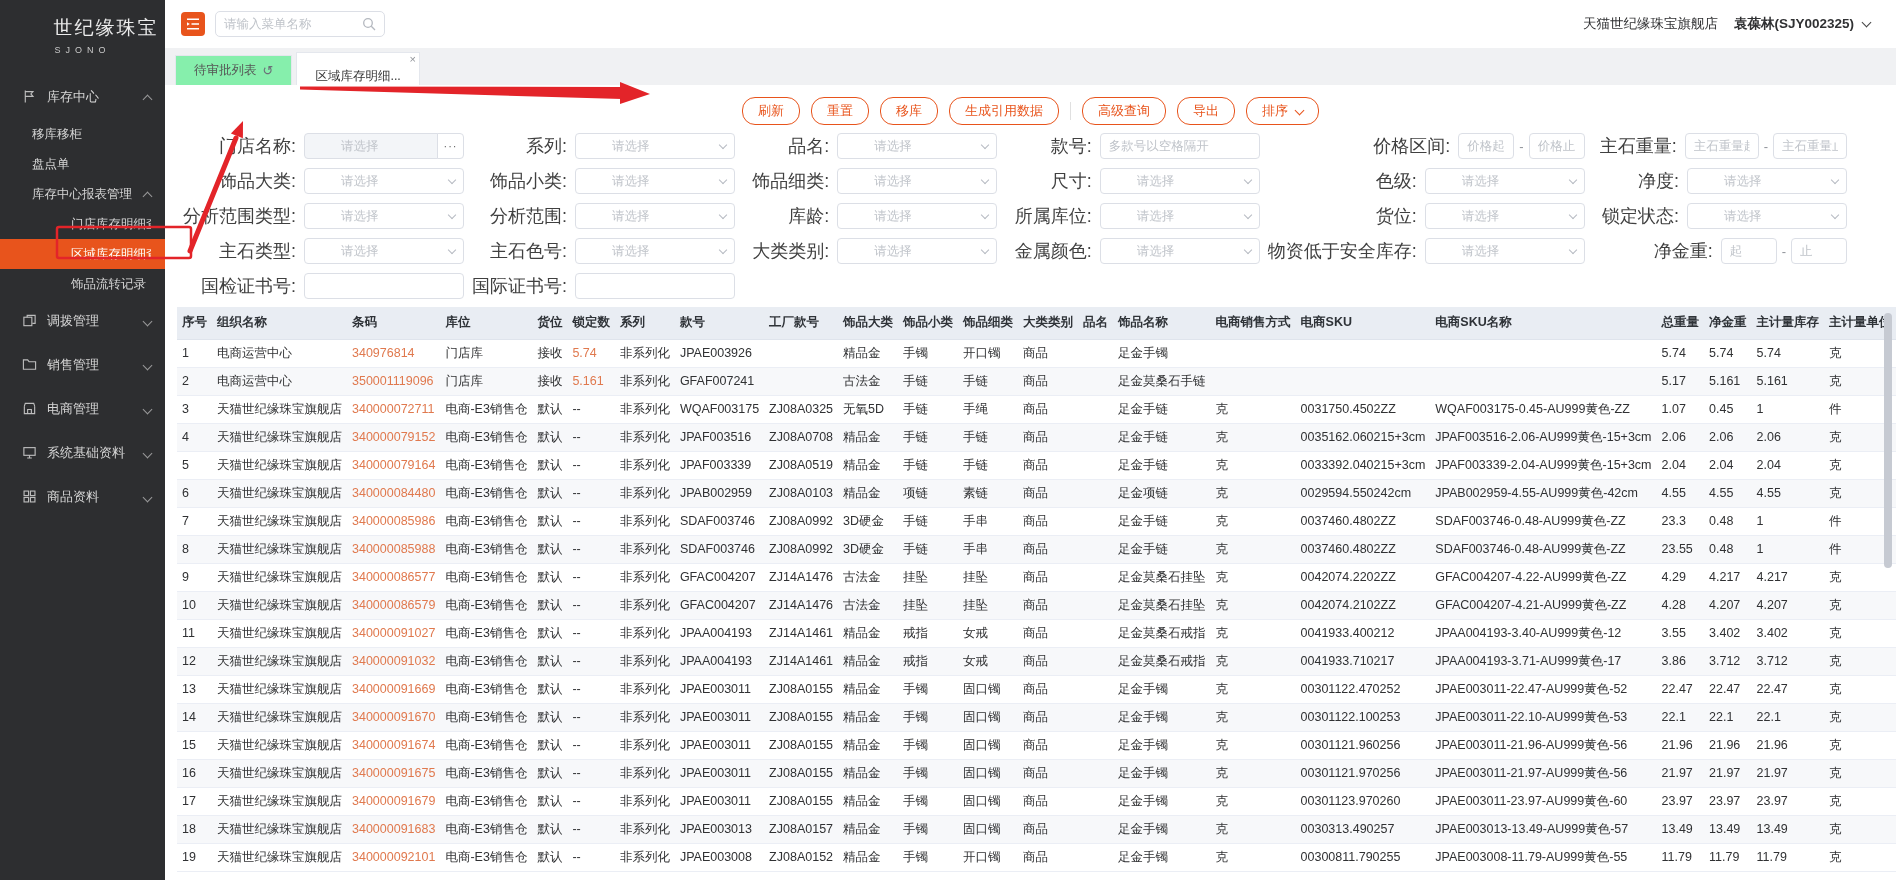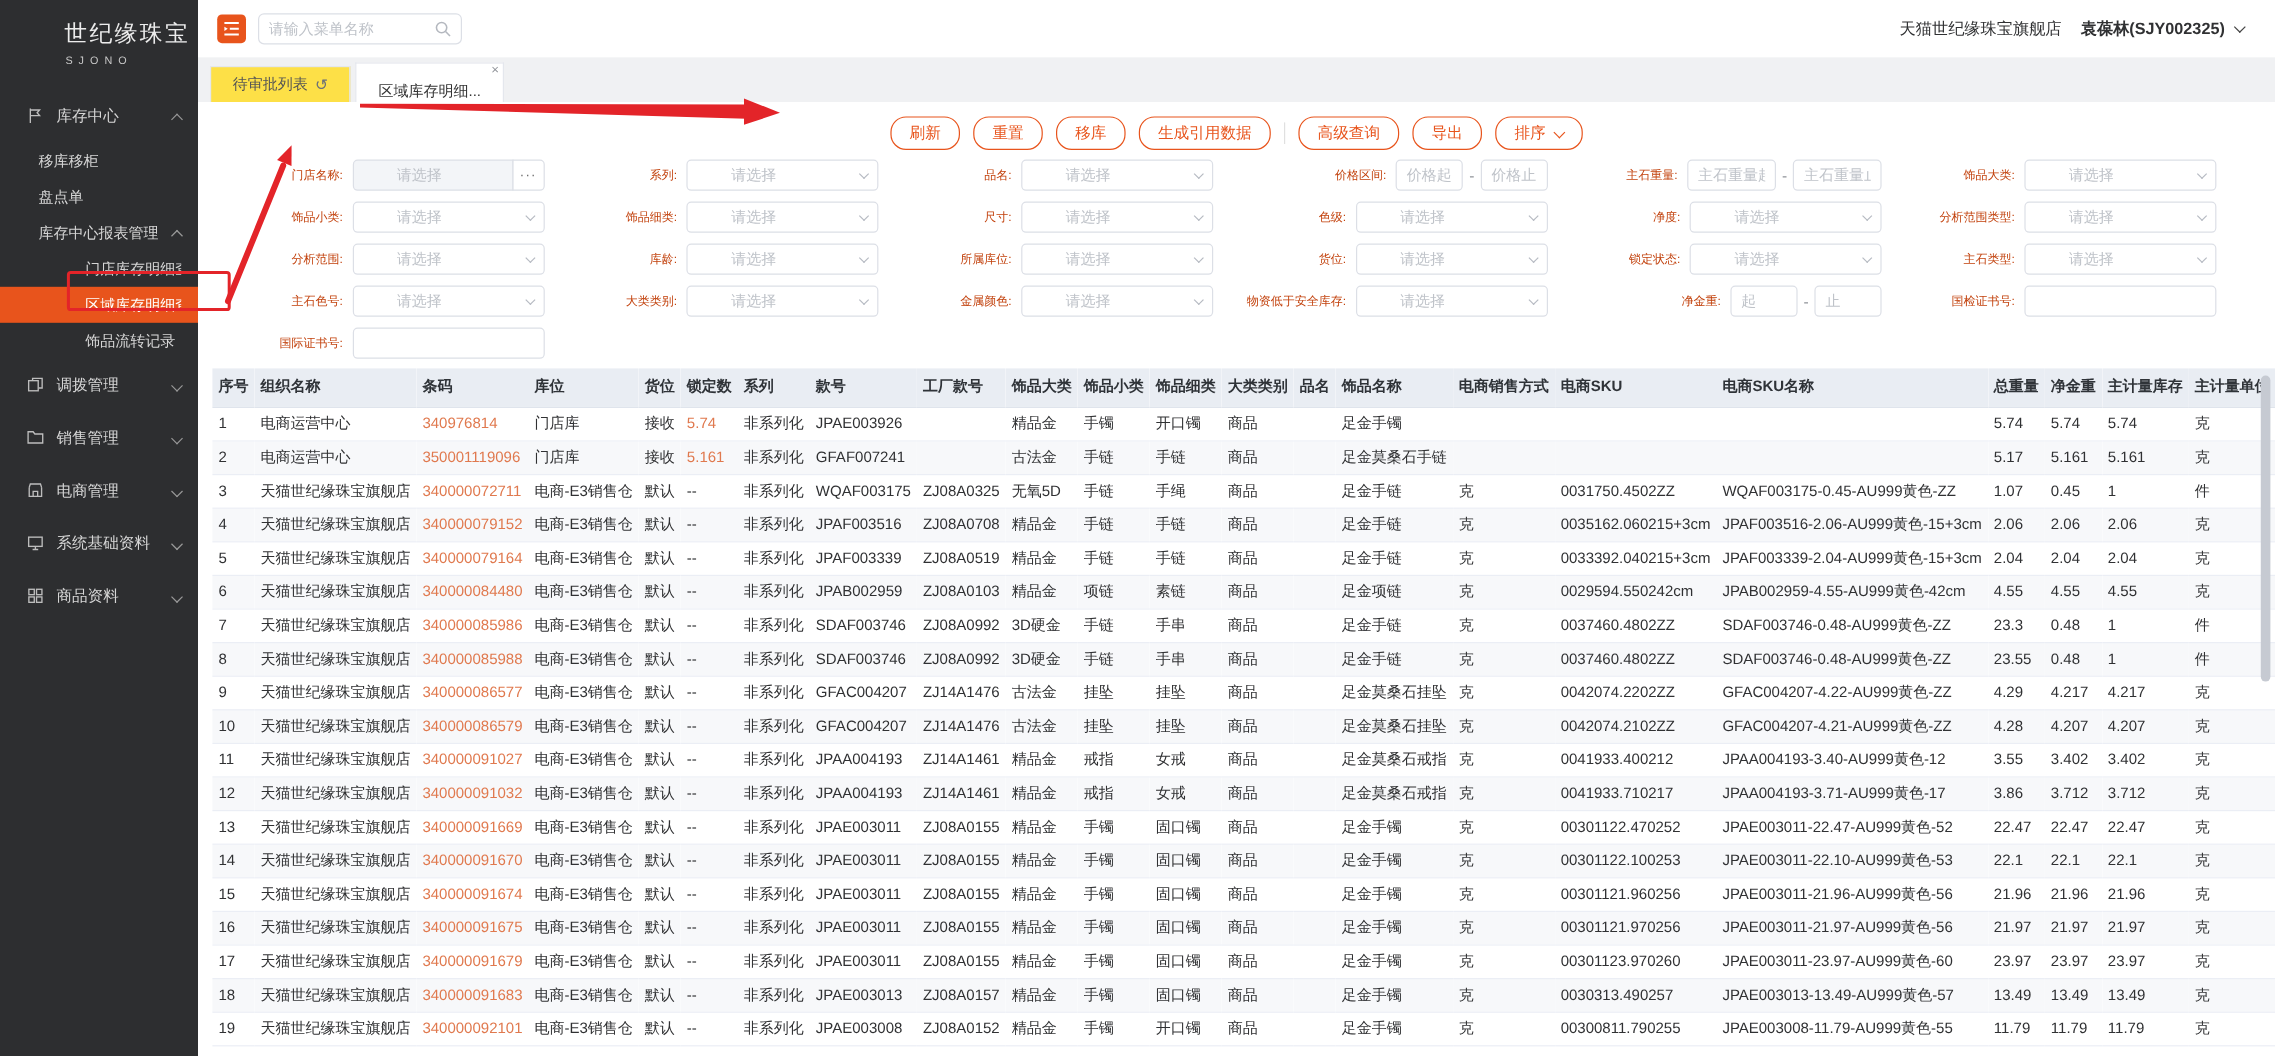--- a/index.html
+++ b/index.html
@@ -29,34 +29,34 @@
   .main{flex:1;display:flex;flex-direction:column;background:#f0f1f3;min-width:0;}
   .topbar{height:48px;background:#fff;display:flex;align-items:center;gap:10px;padding:0 26px 0 16px;flex:none;}
   .burger{width:24px;height:24px;border-radius:4px;background:var(--accent);display:flex;align-items:center;justify-content:center;cursor:pointer;flex:none;}
   .search{width:170px;height:26px;border:1px solid #dcdfe6;border-radius:5px;display:flex;align-items:center;padding:0 8px;background:#fff;}
   .search input{border:none;outline:none;flex:1;width:100%;font-size:12.5px;color:#333;font-family:inherit;background:transparent;}
   .search input::placeholder{color:#bfc3c9;}
   .topbar-right{margin-left:auto;display:flex;align-items:center;gap:16px;font-size:13.5px;}
   .user{font-weight:bold;display:flex;align-items:center;gap:7px;cursor:pointer;}
   .tabbar{height:37px;display:flex;align-items:flex-end;padding-left:10px;gap:4px;background:#f0f1f3;flex:none;}
   .tab{position:relative;height:30px;padding:0 18px;display:flex;align-items:center;gap:6px;
-       background:#fde047;border:1px solid #e4e7ed;border-bottom:none;font-size:12.5px;color:#555;cursor:pointer;white-space:nowrap;}
+       background:#86efac;border:1px solid #e4e7ed;border-bottom:none;font-size:12.5px;color:#555;cursor:pointer;white-space:nowrap;}
   .tab.active{background:#fff;height:33px;color:#333;align-items:flex-end;}
   .tab .close{position:absolute;top:1px;right:3px;font-size:11px;color:#909399;line-height:1;}
   .tab .refresh{color:#6b7078;font-size:13px;}
   .content{background:#fff;flex:1;min-height:0;position:relative;}
   
   .toolbar{display:flex;align-items:center;gap:11px;padding:12px 16px 2px;justify-content:center;}
   .btn{border:1px solid var(--accent);color:var(--accent);background:#fff;border-radius:13px;
        padding:4px 15px;font-size:13px;cursor:pointer;display:inline-flex;align-items:center;gap:6px;font-family:inherit;white-space:nowrap;}
   .vdiv{width:1px;height:18px;background:#e0e0e0;}
   
   .filters{display:grid;grid-template-columns:repeat(6,1fr);gap:9px 8px;padding:6px 18px 8px;max-width:1700px;}
   .f-cell{display:flex;align-items:center;justify-content:flex-end;min-height:26px;}
-  .f-label{color:#c2410c;font-size:10px;margin-right:8px;white-space:nowrap;}
+  .f-label{color:#404040;font-size:18px;margin-right:8px;white-space:nowrap;}
   .ctrl{height:26px;border:1px solid #dcdfe6;border-radius:4px;background:#fff;font-size:12.5px;font-family:inherit;}
   .sel{width:160px;display:flex;align-items:center;padding:0 8px;color:#bfc3c9;cursor:pointer;flex:none;}
   .sel .ph{flex:1;overflow:hidden;white-space:nowrap;margin-left:28px;}
   .sel-arrow{width:6px;height:6px;border-right:1.3px solid #b6bac2;border-bottom:1.3px solid #b6bac2;transform:rotate(45deg);margin-top:-3px;flex:none;}
   .sel.gray{background:#f3f5f8;border-radius:4px 0 0 4px;width:134px;}
   .more-btn{width:27px;height:26px;border:1px solid #dcdfe6;border-radius:0 4px 4px 0;margin-left:-1px;background:#fff;color:#666;font-size:11px;cursor:pointer;flex:none;letter-spacing:1px;}
   input.inp{width:160px;padding:0 8px;outline:none;color:#333;flex:none;}
   input.inp::placeholder{color:#bfc3c9;}
   input.rng{width:74px;}
   input.rng.sm{width:56px;}
@@ -237,20 +237,24 @@
             </div>
           </div>
           <div class="f-cell">
             <label class="f-label">品名:</label>
             <div class="ctrl sel">
               <span class="ph">请选择</span>
               <span class="sel-arrow"></span>
             </div>
           </div>
           <div class="f-cell">
+            <label class="f-label">款号:</label>
+            <input class="ctrl inp" placeholder="多款号以空格隔开" style="">
+          </div>
+          <div class="f-cell">
             <label class="f-label">价格区间:</label>
             <input class="ctrl inp rng sm" placeholder="价格起" style="">
             <span class="dash">-</span>
             <input class="ctrl inp rng sm" placeholder="价格止" style="">
           </div>
           <div class="f-cell">
             <label class="f-label">主石重量:</label>
             <input class="ctrl inp rng" placeholder="主石重量起" style="">
             <span class="dash">-</span>
             <input class="ctrl inp rng" placeholder="主石重量止" style="">

